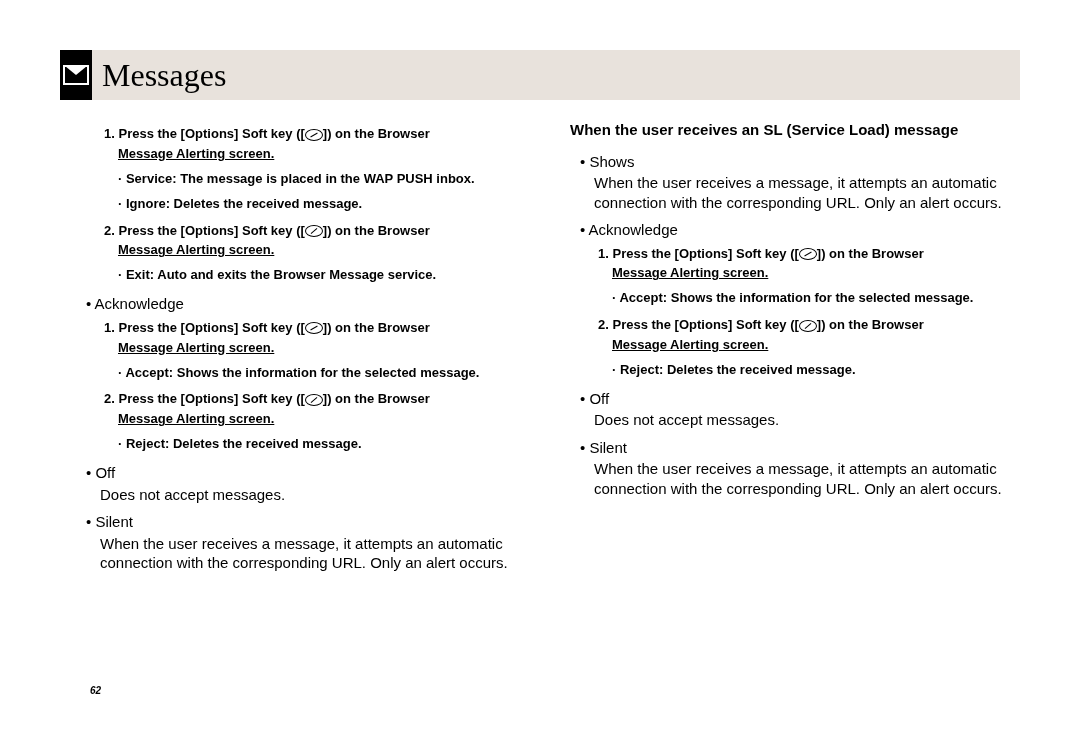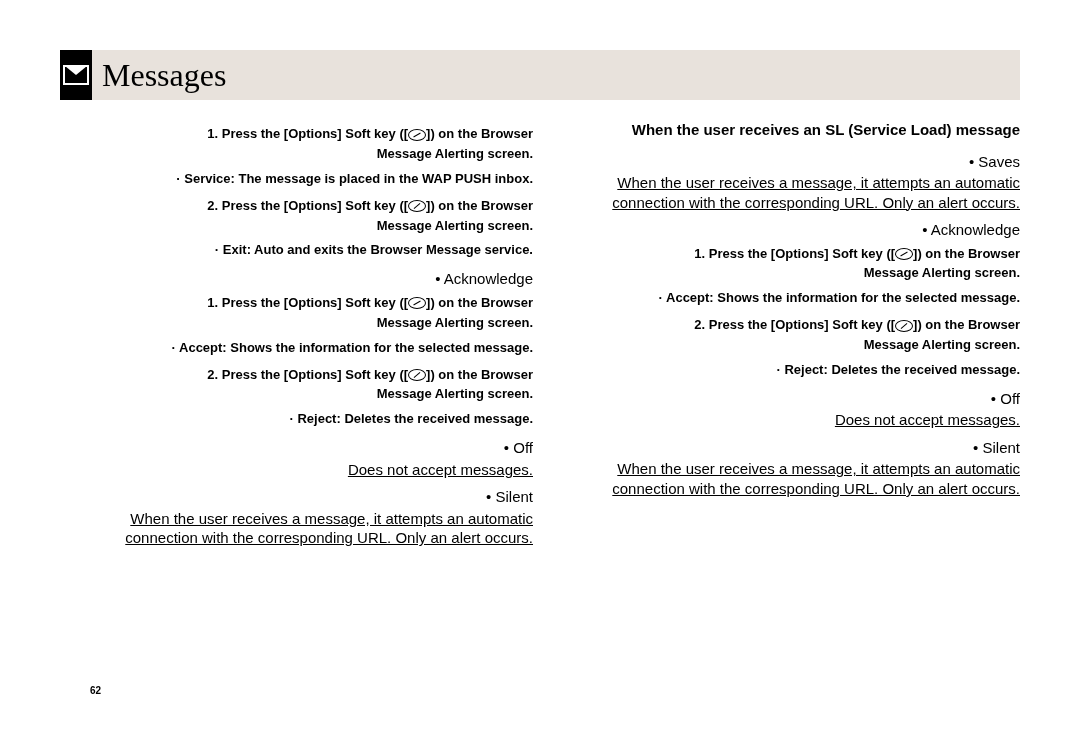--- a/index.html
+++ b/index.html
@@ -58,57 +58,56 @@
     height: 50px;
     line-height: 50px;
     font-family: Georgia, "Times New Roman", serif;
     font-size: 32px;
     font-weight: 400;
     text-align: center;
   }
   .columns {
     position: absolute;
     top: 120px;
-    left: 90px;
+    left: 76px;
     right: 60px;
     display: flex;
     gap: 44px;
-    text-align: right;
   }
   .col {
     flex: 1;
     font-size: 15px;
     line-height: 1.3;
   }
   .bold-num {
     font-weight: 700;
     font-size: 13px;
   }
   .sub-indent {
     margin-left: 42px;
     margin-top: 3px;
+    text-decoration: underline;
   }
   .step-indent {
     margin-left: 42px;
     margin-top: 6px;
     text-indent: -14px;
   }
   .dot-indent {
     margin-left: 42px;
     margin-top: 3px;
   }
   .bullet {
     margin-left: 24px;
     margin-top: 8px;
     text-indent: -14px;
   }
   .bullet-text {
     margin-left: 24px;
     margin-top: 2px;
-    text-decoration: underline;
   }
   .h3 {
     font-weight: 700;
     font-size: 15px;
     margin-bottom: 12px;
   }
   .ellipse {
     display: inline-block;
     width: 16px; height: 10px;
     border: 1.2px solid #000;
@@ -131,20 +130,21 @@
     width: 8px; height: 0;
     border-top: 1px solid #000;
     transform: translate(-50%,-50%) rotate(-40deg);
   }
   .page-num {
     position: absolute;
     left: 90px;
     bottom: 56px;
     font-size: 10px;
     font-weight: 700;
+    font-style: italic;
   }
 </style>
 </head>
 <body>
 
 <div class="page">
 
   <div class="pale-bar"></div>
   <div class="black-bar">
     <div class="envelope-icon"></div>
@@ -154,20 +154,21 @@
   <div class="columns">
 
     <div class="col">
 
       <div class="step-indent bold-num">
         <span>1.</span>
         <span>Press the [Options] Soft key ([</span><span class="ellipse line"></span><span>]) on the Browser</span>
       </div>
       <div class="sub-indent bold-num">Message Alerting screen.</div>
       <div class="dot-indent bold-num" style="margin-top:8px">· Service: The message is placed in the WAP PUSH inbox.</div>
+      <div class="dot-indent bold-num" style="margin-top:8px">· Ignore: Deletes the received message.</div>
 
       <div class="step-indent bold-num" style="margin-top:10px">
         <span>2.</span>
         <span>Press the [Options] Soft key ([</span><span class="ellipse arrow"></span><span>]) on the Browser</span>
       </div>
       <div class="sub-indent bold-num">Message Alerting screen.</div>
       <div class="dot-indent bold-num" style="margin-top:8px">· Exit: Auto and exits the Browser Message service.</div>
 
       <div class="bullet" style="margin-top:10px">• Acknowledge</div>
 
@@ -188,21 +189,21 @@
       <div class="bullet" style="margin-top:10px">• Off</div>
       <div class="bullet-text">Does not accept messages.</div>
 
       <div class="bullet" style="margin-top:8px">• Silent</div>
       <div class="bullet-text">When the user receives a message, it attempts an automatic connection with the corresponding URL. Only an alert occurs.</div>
     </div>
 
     <div class="col">
       <div class="h3">When the user receives an SL (Service Load) message</div>
 
-      <div class="bullet">• Saves</div>
+      <div class="bullet">• Shows</div>
       <div class="bullet-text">When the user receives a message, it attempts an automatic connection with the corresponding URL. Only an alert occurs.</div>
 
       <div class="bullet" style="margin-top:8px">• Acknowledge</div>
 
       <div class="step-indent bold-num" style="margin-top:6px">
         <span>1.</span>
         <span>Press the [Options] Soft key ([</span><span class="ellipse line"></span><span>]) on the Browser</span>
       </div>
       <div class="sub-indent bold-num">Message Alerting screen.</div>
       <div class="dot-indent bold-num" style="margin-top:8px">· Accept: Shows the information for the selected message.</div>

